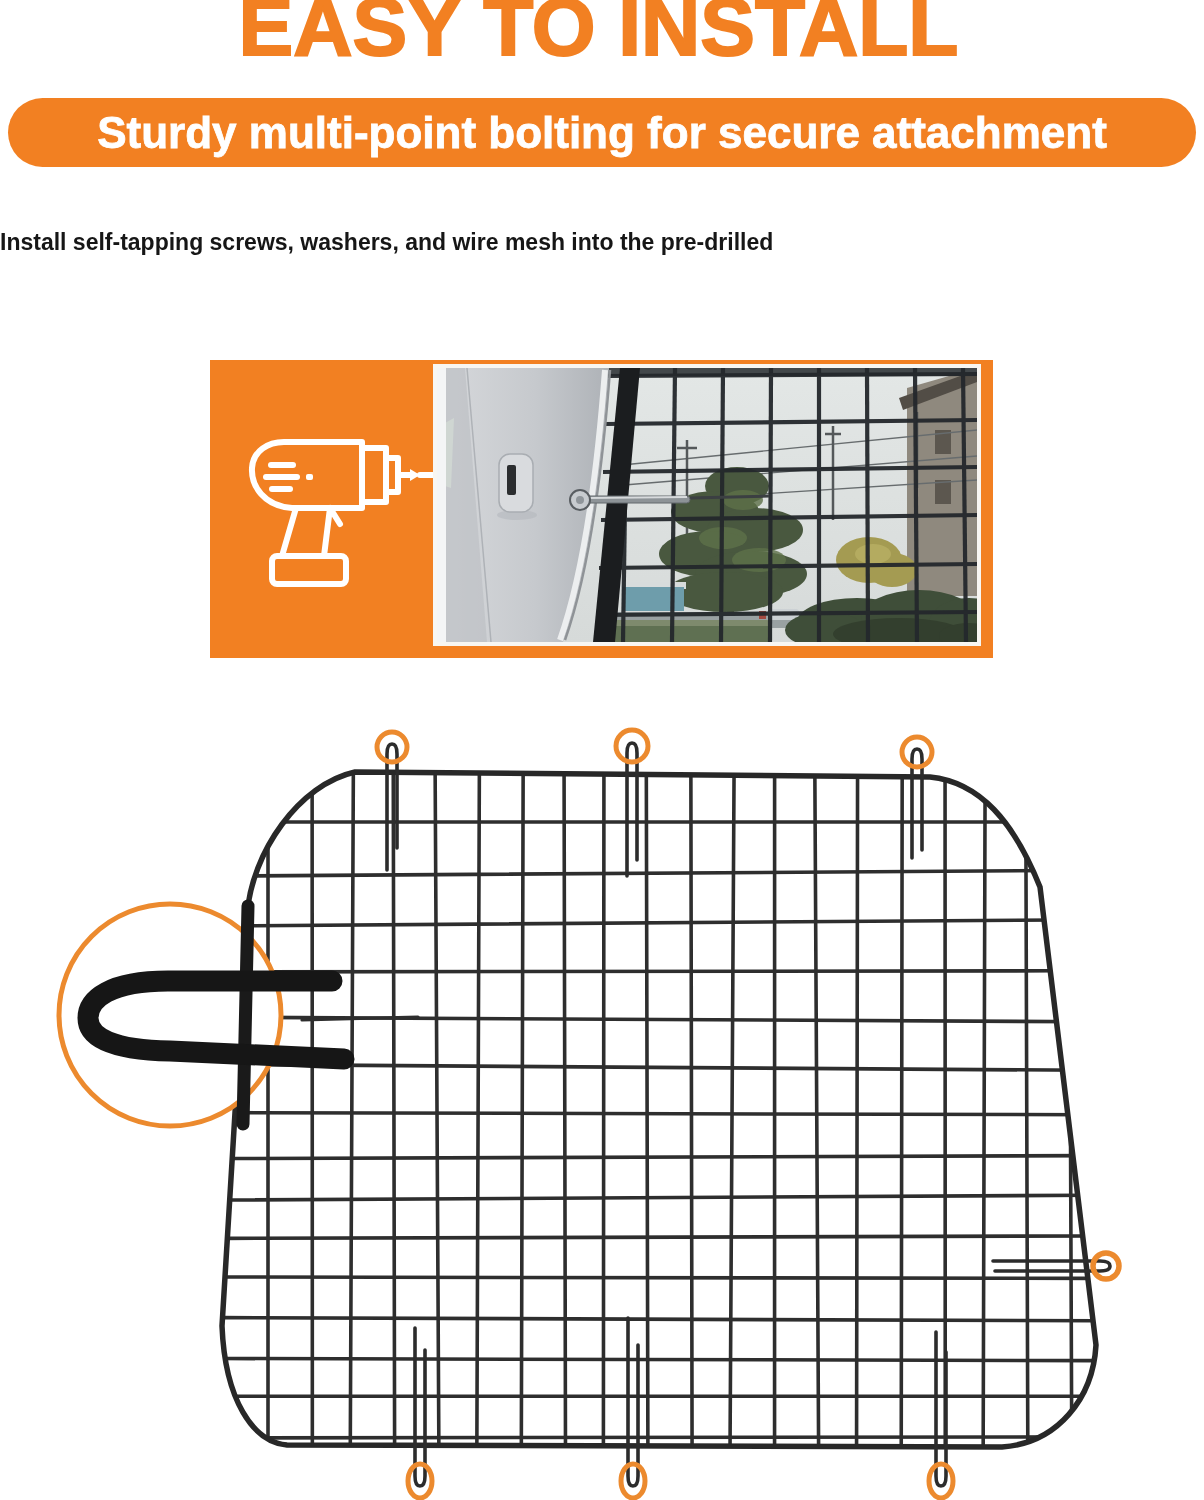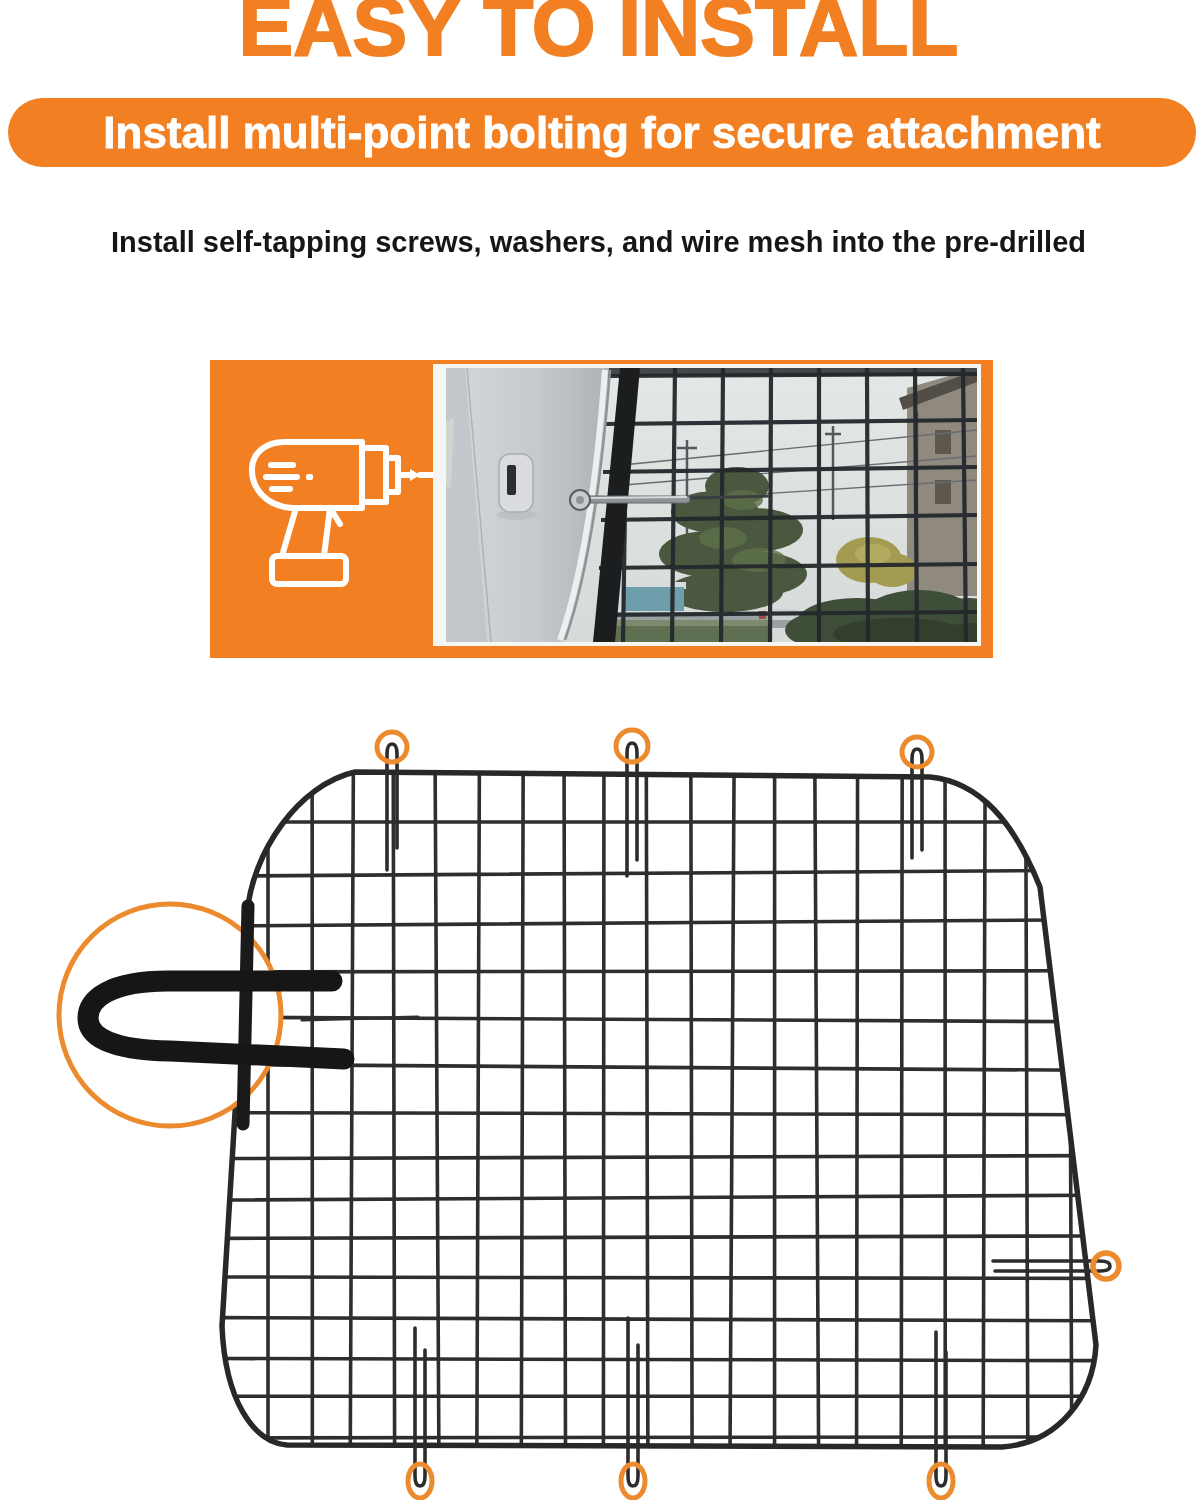--- a/index.html
+++ b/index.html
@@ -5,38 +5,38 @@
   html,body{margin:0;padding:0;background:#ffffff;}
   .page{position:relative;width:1197px;height:1500px;background:#ffffff;overflow:hidden;
         font-family:"Liberation Sans",sans-serif;}
   .title{position:absolute;top:-14px;left:0;width:100%;text-align:center;
          font-size:82px;line-height:82px;font-weight:700;color:#F28022;
          letter-spacing:0px;-webkit-text-stroke:2px #F28022;}
   .banner{position:absolute;top:98px;left:8px;width:1188px;height:69px;background:#F28022;
           border-radius:35px;display:flex;align-items:center;justify-content:center;}
   .banner span{color:#ffffff;font-size:44px;font-weight:700;letter-spacing:0px;
                -webkit-text-stroke:0.8px #ffffff;}
-  .desc{position:absolute;top:222px;left:0;width:100%;text-align:center;
-        font-size:29px;font-weight:700;color:#161616;line-height:40px;}
+  .desc{position:absolute;top:222px;left:0;width:100%;
+        font-size:23px;font-weight:700;color:#161616;line-height:40px;}
   .desc span{display:block;}
   .media{position:absolute;top:360px;left:210px;width:783px;height:298px;background:#F28022;}
   .drill{position:absolute;left:34px;top:56px;}
   .photo{position:absolute;left:223px;top:4px;width:540px;height:274px;
          border:4px solid #f8f6f2;background:#dfe3e2;}
   .diagram{position:absolute;left:0;top:690px;}
 </style>
 </head>
 <body>
 
 <div class="page">
 
   <div class="title">EASY TO INSTALL</div>
 
   <div class="banner">
-    <span>Install multi-point bolting for secure attachment</span>
+    <span>Sturdy multi-point bolting for secure attachment</span>
   </div>
 
   <div class="desc">
     <span>Install self-tapping screws, washers, and wire mesh into the pre-drilled</span>
   </div>
 
   <div class="media">
 
     <svg class="drill" width="200" height="186" viewBox="0 0 200 186">
       <g fill="none" stroke="#ffffff" stroke-width="6" stroke-linejoin="round" stroke-linecap="round">

